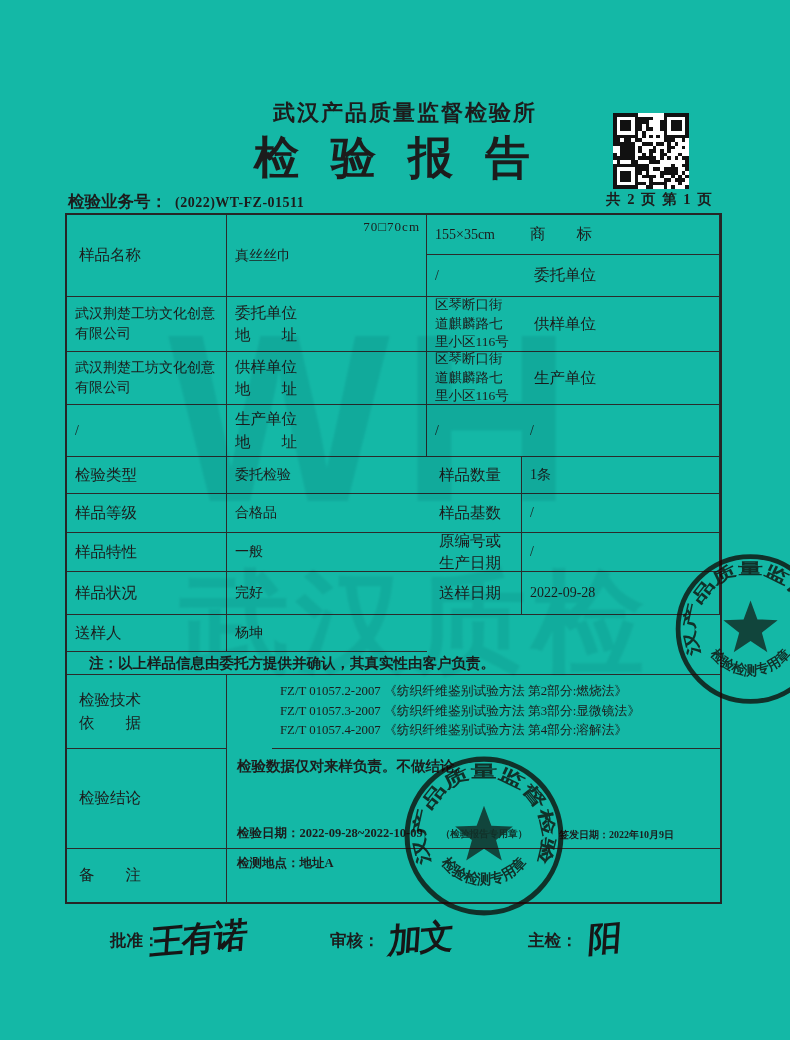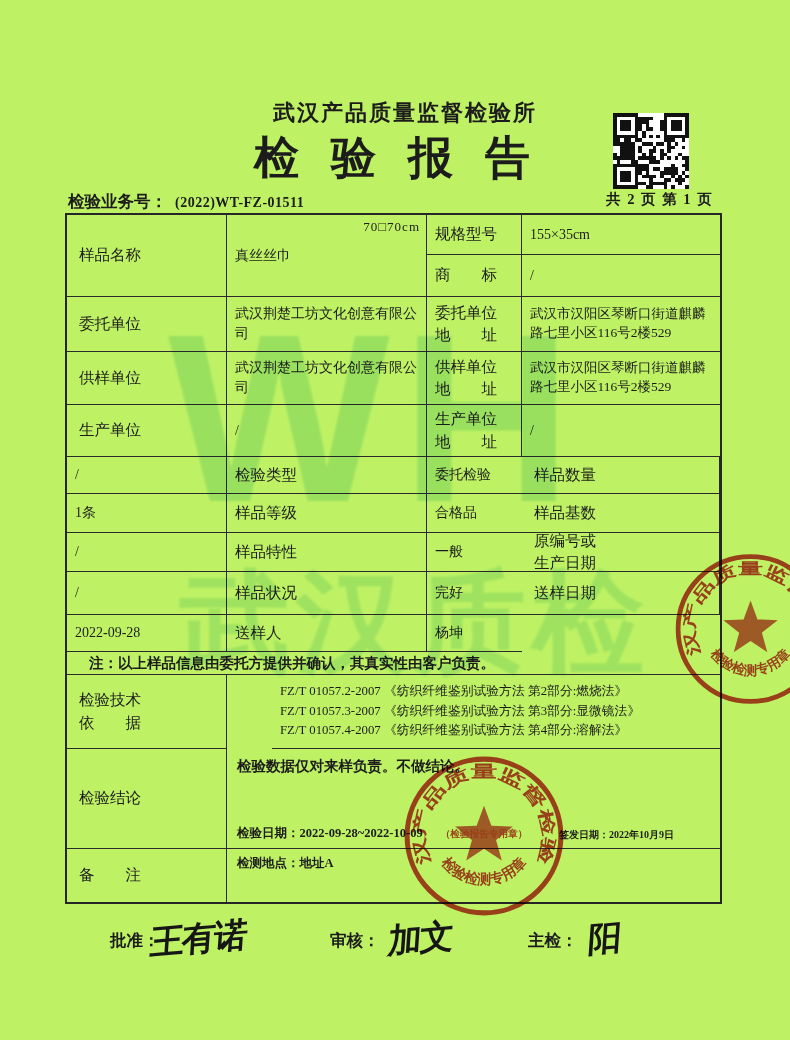--- a/index.html
+++ b/index.html
@@ -1,20 +1,20 @@
 <!DOCTYPE html>
 <html><head>
 <meta charset="utf-8">
 <style>
   html,body{margin:0;padding:0;background:#e8e8e8;}
   .page{
     position:relative;
     width:790px;height:1040px;
     margin:0 auto;
-    background:#bef264;
+    background:#14b8a6;
     overflow:hidden;
     font-family:"Liberation Serif","DejaVu Serif",serif;
     color:#1c1c1c;
   }
   
   .institute{
     position:absolute;left:0;top:98px;width:810px;
     text-align:center;font-size:22px;font-weight:bold;letter-spacing:2px;
   }
   .report-title{
@@ -261,21 +261,20 @@
     <span>检验业务号：</span><span class="val">(2022)WT-FZ-01511</span>
   </div>
 
   <div class="report-table">
 
     <div class="cell lbl span2r">样品名称</div>
     <div class="cell val span2r sample-cell">
       <span>真丝丝巾</span>
       <span class="sample-annotation">70□70cm</span>
     </div>
-    <div class="cell lbl2">规格型号</div>
     <div class="cell val no-r">155×35cm</div>
     <div class="cell lbl2">商　　标</div>
     <div class="cell val no-r">/</div>
 
     <div class="cell lbl">委托单位</div>
     <div class="cell val">武汉荆楚工坊文化创意有限公司</div>
     <div class="cell lbl2">委托单位
 地　　址</div>
     <div class="cell val small no-r">武汉市汉阳区琴断口街道麒麟路七里小区116号2楼529</div>
 

